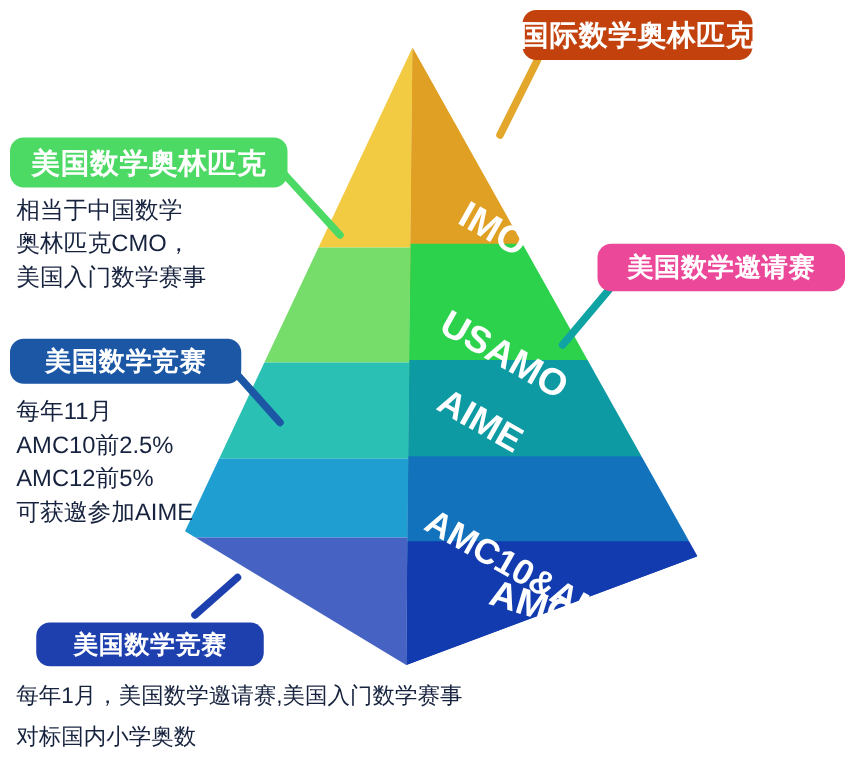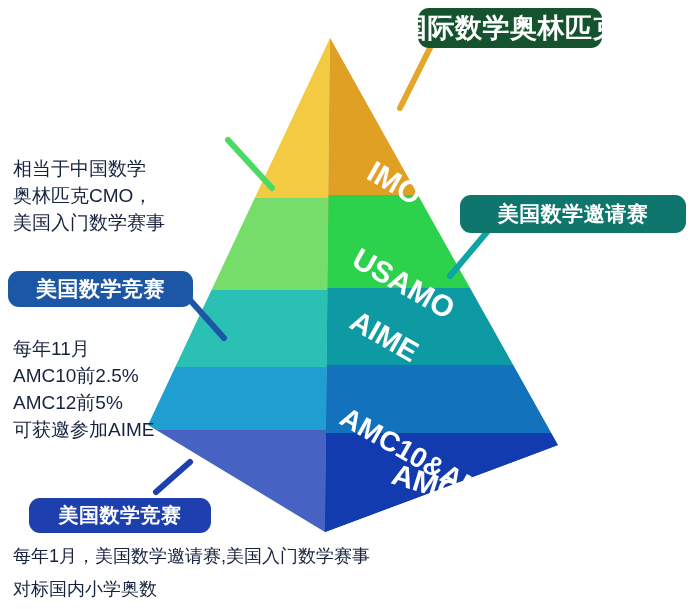--- a/index.html
+++ b/index.html
@@ -18,29 +18,29 @@
     position:absolute;
     color:#ffffff;
     font-weight:bold;
     letter-spacing:.5px;
     white-space:nowrap;
     display:flex;align-items:center;justify-content:center;
     box-sizing:border-box;
   }
   .pill-imo{
     left:418px;top:8px;width:184px;height:40px;
-    border-radius:11px;background:#14532d;font-size:27px;
+    border-radius:11px;background:#c2410c;font-size:23px;
   }
   .pill-usamo{
     left:8px;top:110px;width:222px;height:40px;
     border-radius:11px;background:#4CD964;font-size:23px;
   }
   .pill-aime{
-    left:460px;top:195px;width:226px;height:38px;
-    border-radius:11px;background:#0f766e;font-size:21px;
+    left:478px;top:195px;width:198px;height:38px;
+    border-radius:11px;background:#ec4899;font-size:21px;
   }
   .pill-amc1012{
     left:8px;top:271px;width:185px;height:36px;
     border-radius:11px;background:#1B57A5;font-size:21px;
   }
   .pill-amc8{
     left:29px;top:498px;width:182px;height:35px;
     border-radius:11px;background:#1E3FAE;font-size:20px;
   }
 
@@ -48,21 +48,21 @@
   .note{
     position:absolute;
     color:#17233E;
     font-size:19px;
     line-height:27px;
     white-space:pre;
     font-weight:500;
   }
   .note-imo{left:424px;top:56px;font-size:18px;line-height:26px;}
   .note-usamo{left:13px;top:155px;}
-  .note-amc1012{left:13px;top:316px;margin-top:19px;}
+  .note-amc1012{left:13px;top:316px;}
   .note-amc8{left:13px;top:540px;line-height:33px;font-size:18px;}
 </style>
 </head>
 <body>
 
 <div id="stage">
 
   <svg id="pyramid" viewBox="0 0 693 609">
     <defs>
       <clipPath id="clipLeft">
@@ -109,20 +109,21 @@
     <g fill="none" stroke-linecap="round">
       <path d="M 430 48 L 400 108" stroke="#E2A72B" stroke-width="6"></path>
       <path d="M 228 140 L 272 188" stroke="#4CD964" stroke-width="6"></path>
       <path d="M 487 232 L 450 276" stroke="#0FA3A3" stroke-width="6"></path>
       <path d="M 190 300 L 224 338" stroke="#1B57A5" stroke-width="6"></path>
       <path d="M 156 492 L 190 462" stroke="#1E3FAE" stroke-width="6"></path>
     </g>
   </svg>
 
   <div class="pill pill-imo">国际数学奥林匹克</div>
+  <div class="pill pill-usamo">美国数学奥林匹克</div>
   <div class="pill pill-aime">美国数学邀请赛</div>
   <div class="pill pill-amc1012">美国数学竞赛</div>
   <div class="pill pill-amc8">美国数学竞赛</div>
 
   <div class="note note-usamo">相当于中国数学
 奥林匹克CMO，
 美国入门数学赛事</div>
   <div class="note note-amc1012">每年11月
 AMC10前2.5%
 AMC12前5%

